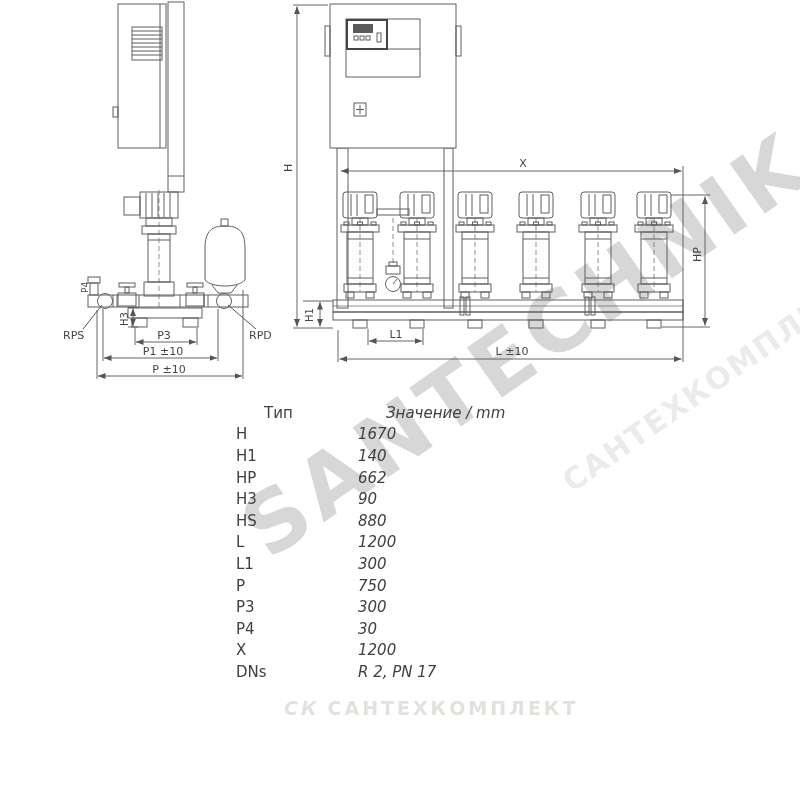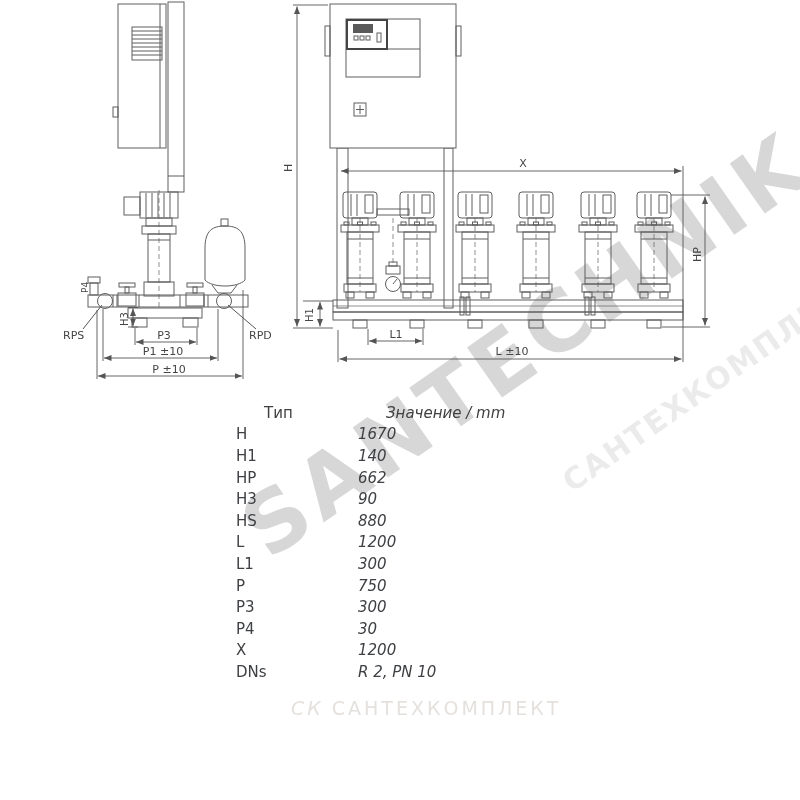--- a/index.html
+++ b/index.html
@@ -4,21 +4,21 @@
 <style>
   html,body{margin:0;padding:0;background:#ffffff;}
   .canvas{position:relative;width:800px;height:800px;background:#fff;overflow:hidden;
           font-family:"DejaVu Sans",sans-serif;}
   
   .wm{position:absolute;z-index:0;white-space:nowrap;pointer-events:none;}
   .wm-main{left:224px;top:497px;font-size:84px;font-weight:bold;letter-spacing:6px;
            color:rgba(110,110,110,0.28);transform:rotate(-35deg);transform-origin:0 0;}
   .wm-small{left:556px;top:470px;font-size:30px;font-weight:bold;letter-spacing:2px;
             color:rgba(130,130,130,0.16);transform:rotate(-35deg);transform-origin:0 0;}
-  .wm-bottom{left:291px;top:697px;font-size:19px;font-weight:normal;letter-spacing:3px;
+  .wm-bottom{left:284px;top:697px;font-size:19px;font-weight:bold;letter-spacing:3px;
              color:rgba(165,152,140,0.30);}
   .wm-bottom .wm-logo{font-style:italic;margin-right:8px;}
   
   .drawing{position:absolute;left:0;top:0;z-index:1;}
   
   .dim-table{position:absolute;left:236px;top:402px;z-index:1;font-size:15px;color:#3e4044;}
   .dim-table .row{display:flex;height:21.6px;align-items:center;}
   .dim-table .c1{width:122px;}
   .dim-table .c2{white-space:nowrap;font-style:italic;}
   .dim-table .hdr{color:#404040;margin-left:28px;}
@@ -316,16 +316,16 @@
     <div class="row">
       <div class="c1">P4</div>
       <div class="c2">30</div>
     </div>
     <div class="row">
       <div class="c1">X</div>
       <div class="c2">1200</div>
     </div>
     <div class="row">
       <div class="c1">DNs</div>
-      <div class="c2">R 2, PN 10</div>
+      <div class="c2">R 2, PN 17</div>
     </div>
   </div>
 </div>
 
 </body></html>

